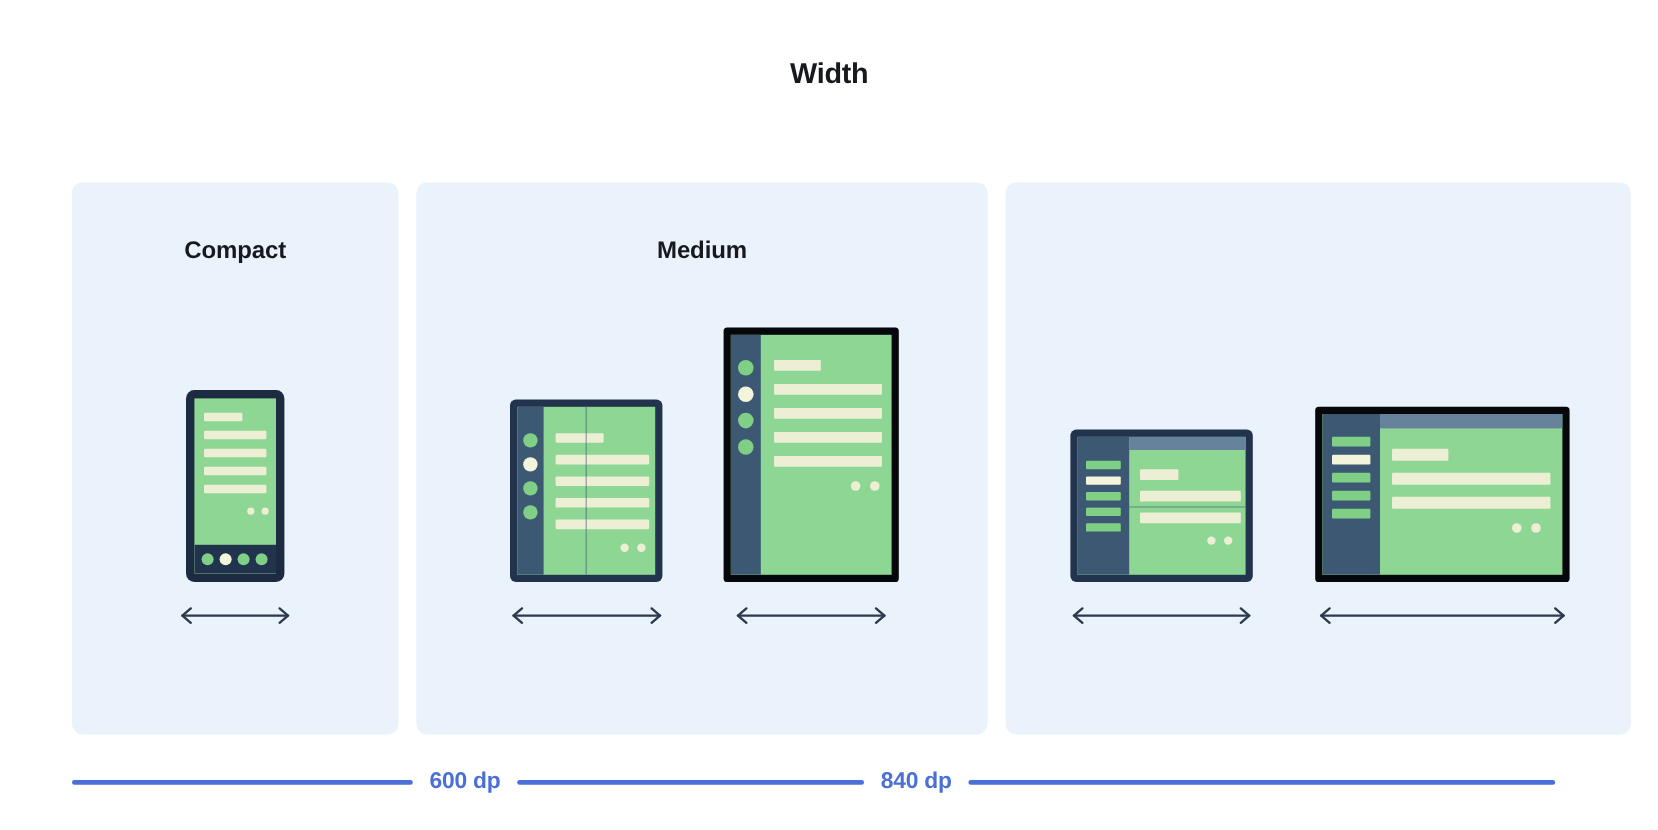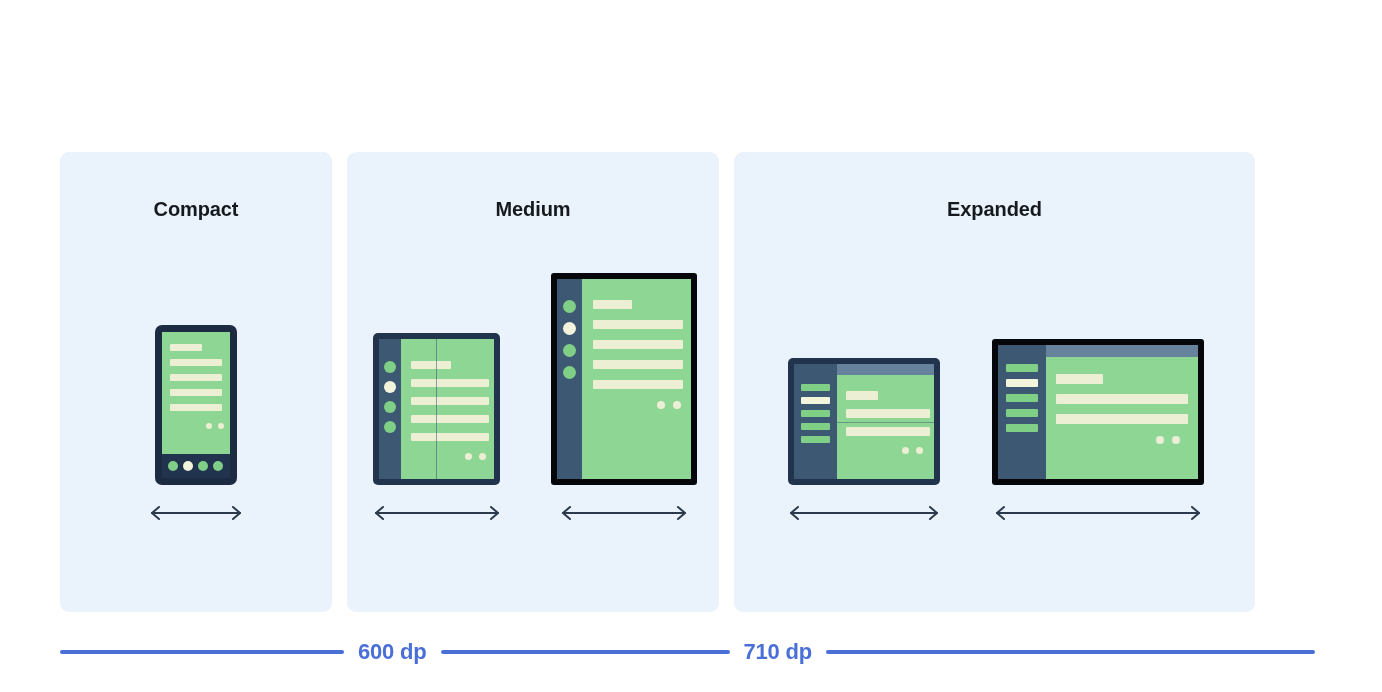--- a/index.html
+++ b/index.html
@@ -48,21 +48,21 @@
     display: flex;
     gap: 15px;
   }
   .panel {
     background: #eaf2fb;
     border-radius: 9px;
     position: relative;
     flex: 0 0 auto;
   }
   .panel.compact  { width: 272px; }
-  .panel.medium   { width: 372px; }
+  .panel.medium   { width: 476px; }
   .panel.expanded { width: 521px; }
 
   .panel-label {
     position: absolute;
     top: 46px;
     left: 0;
     right: 0;
     text-align: center;
     font-size: 20px;
     font-weight: bold;
@@ -164,32 +164,33 @@
     height: 28px;
     display: flex;
     align-items: center;
   }
   .rule-seg {
     height: 4px;
     background: #4a70d8;
     border-radius: 2px;
   }
   .rule-label {
-    font-size: 22px;
+    font-size: 19px;
     font-weight: bold;
     color: #4a70d8;
     padding: 0 14px;
     white-space: nowrap;
     letter-spacing: -0.2px;
   }
 </style>
 </head>
 <body>
 
 <div class="header">
+  <div class="title">Width</div>
 </div>
 
 <div class="panel-row">
 
   <div class="panel compact">
     <div class="panel-label">Compact</div>
     <div class="devices">
 
       <div class="device-slot" style="margin-bottom:88px;">
 
@@ -279,21 +280,20 @@
             <polyline points="13,5 6,11 13,17"></polyline>
             <polyline points="121,5 128,11 121,17"></polyline>
           </g>
         </svg>
       </div>
 
     </div>
   </div>
 
   <div class="panel expanded">
-    <div class="panel-label">Expanded</div>
     <div class="devices" style="gap:48px;align-items:flex-end;">
 
       <div class="device-slot" style="margin-bottom:88px;">
         <div class="frame navy-r" style="width:152px;height:127px;">
           <div class="screen" style="left:6px;top:6px;right:6px;bottom:6px;">
             <div class="rail" style="width:43px;">
               <div class="railbar" style="left:7px;top:20px;width:29px;height:7px;"></div>
               <div class="railbar active" style="left:7px;top:33px;width:29px;height:7px;"></div>
               <div class="railbar" style="left:7px;top:46px;width:29px;height:7px;"></div>
               <div class="railbar" style="left:7px;top:59px;width:29px;height:7px;"></div>
@@ -346,15 +346,15 @@
 
     </div>
   </div>
 
 </div>
 
 <div class="ruler">
   <div class="rule-seg" style="width:284px;"></div>
   <div class="rule-label">600 dp</div>
   <div class="rule-seg" style="width:289px;"></div>
-  <div class="rule-label">710 dp</div>
+  <div class="rule-label">840 dp</div>
   <div class="rule-seg" style="width:489px;"></div>
 </div>
 
 </body></html>

